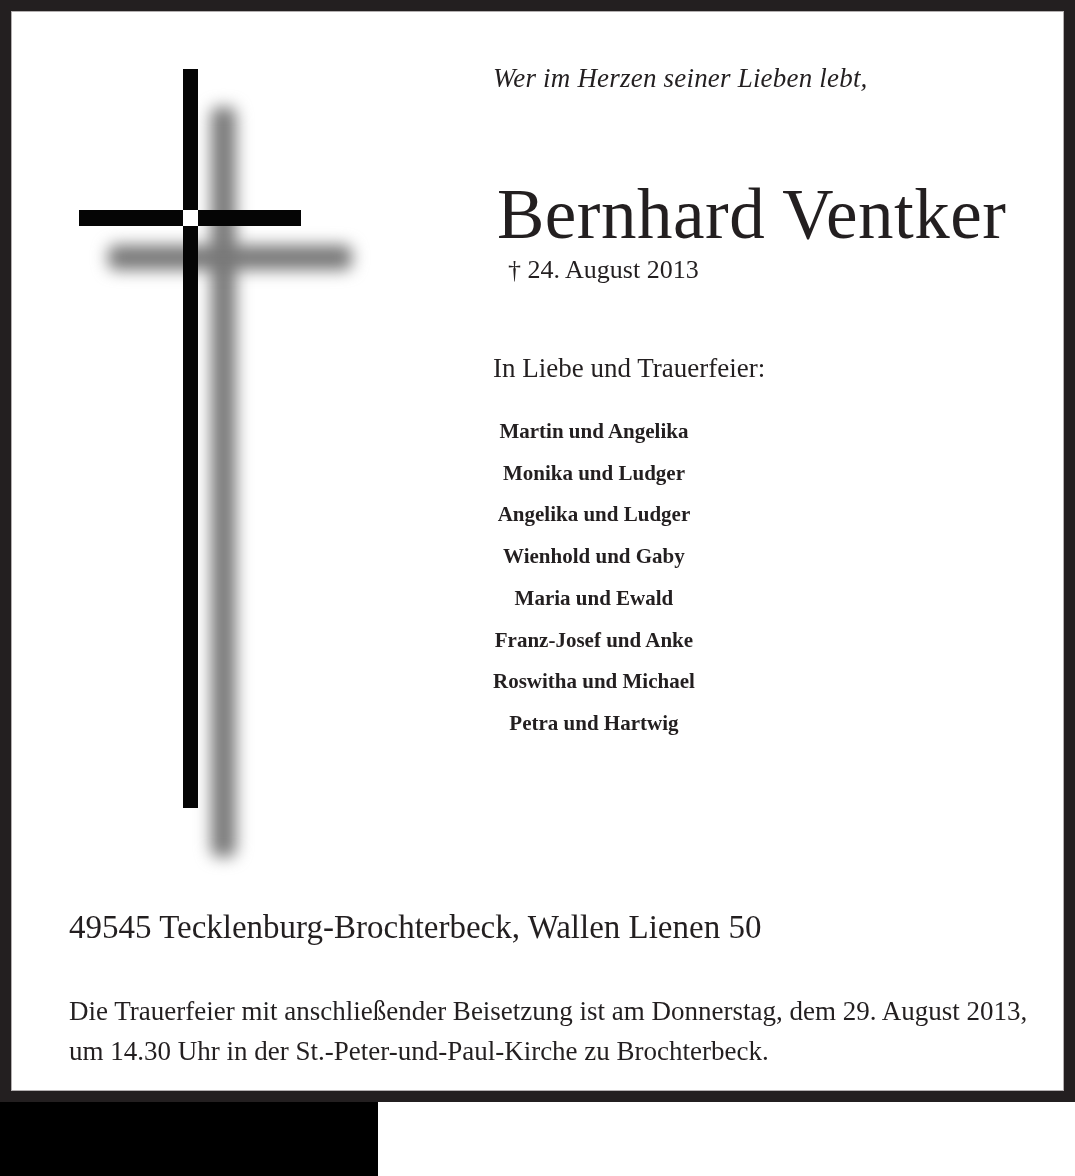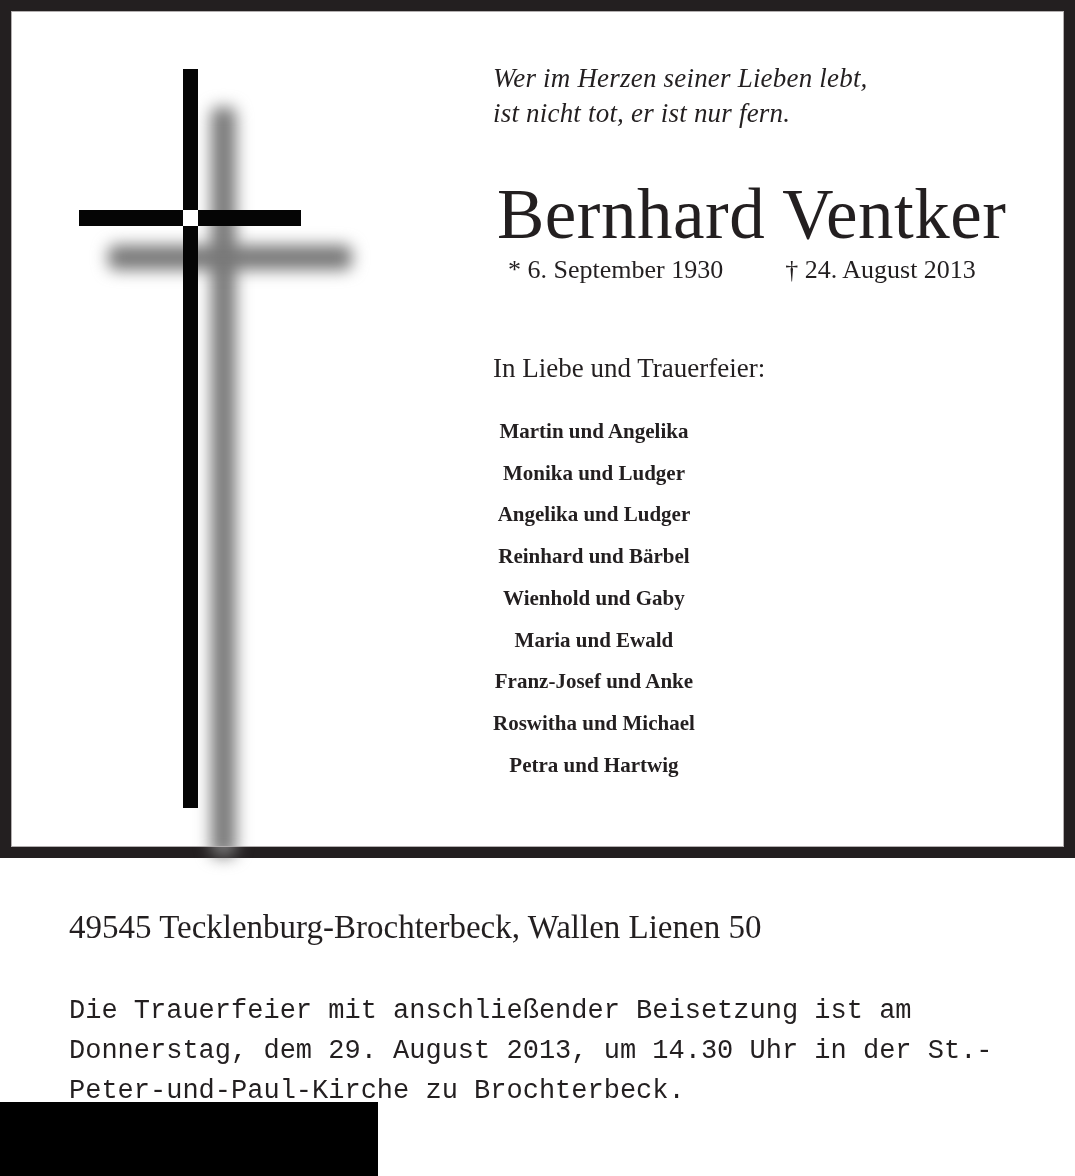--- a/index.html
+++ b/index.html
@@ -11,21 +11,21 @@
     font-family: "Liberation Serif", "DejaVu Serif", serif;
     color: #231f20;
     overflow: hidden;
   }
 
   
   .notice-frame {
     position: absolute;
     left: 0; top: 0;
     width: 1075px;
-    height: 858px;
+    height: 1102px;
     background: #ffffff;
     border: 11px solid #231f20;
   }
   .notice-frame::after {
     content: "";
     position: absolute;
     inset: 0;
     border: 1px solid #b3afb0;
     pointer-events: none;
   }
@@ -91,21 +91,21 @@
 
   .address {
     position: absolute; left: 58px; top: 898px;
     font-size: 33px;
     white-space: nowrap;
   }
 
   .funeral-info {
     position: absolute; left: 58px; top: 980px;
     width: 960px;
-    font-size: 27px; line-height: 40px; font-family: Liberation Mono, monospace;
+    font-size: 27px; line-height: 40px;
   }
 
   .bottom-bar {
     position: absolute; left: 0; top: 1102px;
     width: 378px; height: 74px;
     background: #000000;
   }
 </style>
 </head>
 <body>
@@ -115,37 +115,34 @@
   <div class="cross">
     <div class="cross-shadow-v"></div>
     <div class="cross-shadow-h"></div>
     <div class="cross-v"></div>
     <div class="cross-h"></div>
     <div class="cross-knockout"></div>
   </div>
 
   <div class="quote">
     <div>Wer im Herzen seiner Lieben lebt,</div>
-    <div>ist nicht tot, er ist nur fern.</div>
   </div>
 
   <div class="deceased-name">Bernhard Ventker</div>
 
   <div class="dates">
-    <span>* 6. September 1930</span>
     <span>† 24. August 2013</span>
   </div>
 
   <div class="salutation">In Liebe und Trauerfeier:</div>
 
   <ul class="mourners">
     <li>Martin und Angelika</li>
     <li>Monika und Ludger</li>
     <li>Angelika und Ludger</li>
-    <li>Reinhard und Bärbel</li>
     <li>Wienhold und Gaby</li>
     <li>Maria und Ewald</li>
     <li>Franz-Josef und Anke</li>
     <li>Roswitha und Michael</li>
     <li>Petra und Hartwig</li>
   </ul>
 
   <div class="address">49545 Tecklenburg-Brochterbeck, Wallen Lienen 50</div>
 
   <div class="funeral-info">Die Trauerfeier mit anschließender Beisetzung ist am Donnerstag, dem 29. August 2013, um 14.30 Uhr in der St.-Peter-und-Paul-Kirche zu Brochterbeck.</div>

